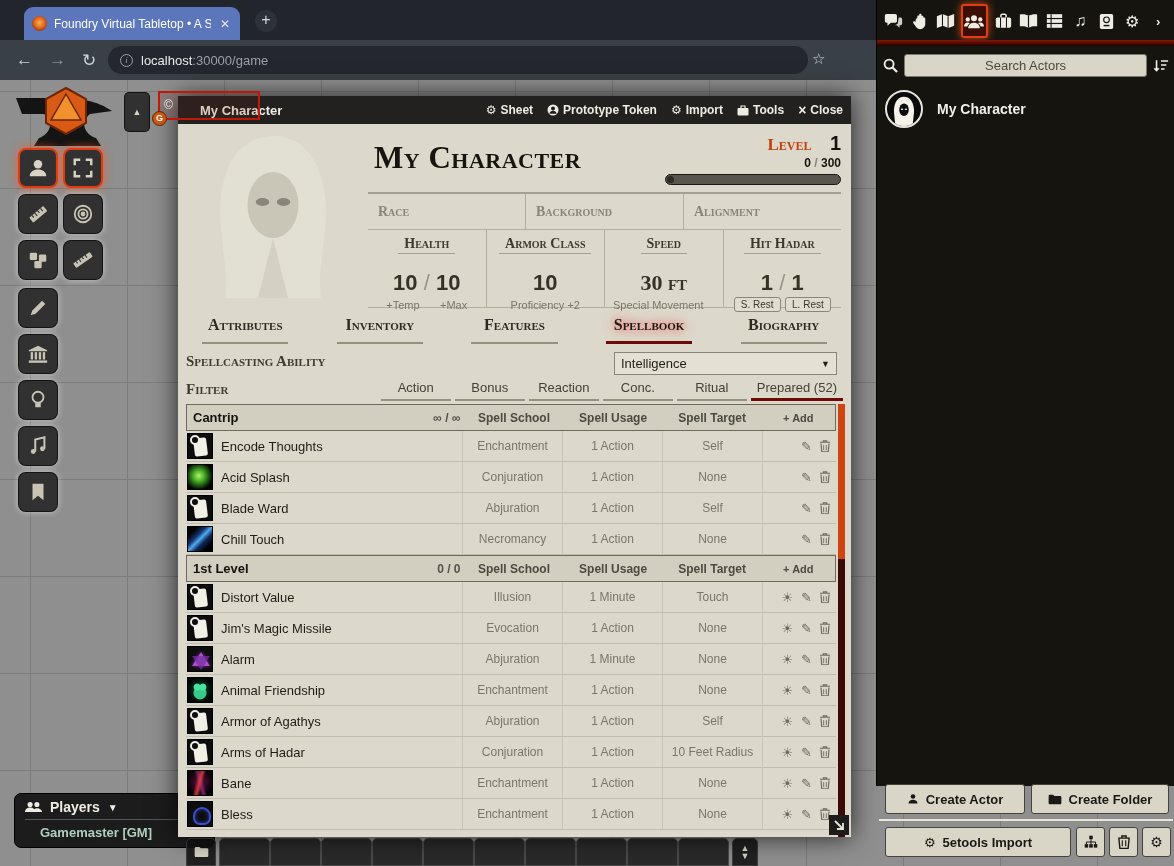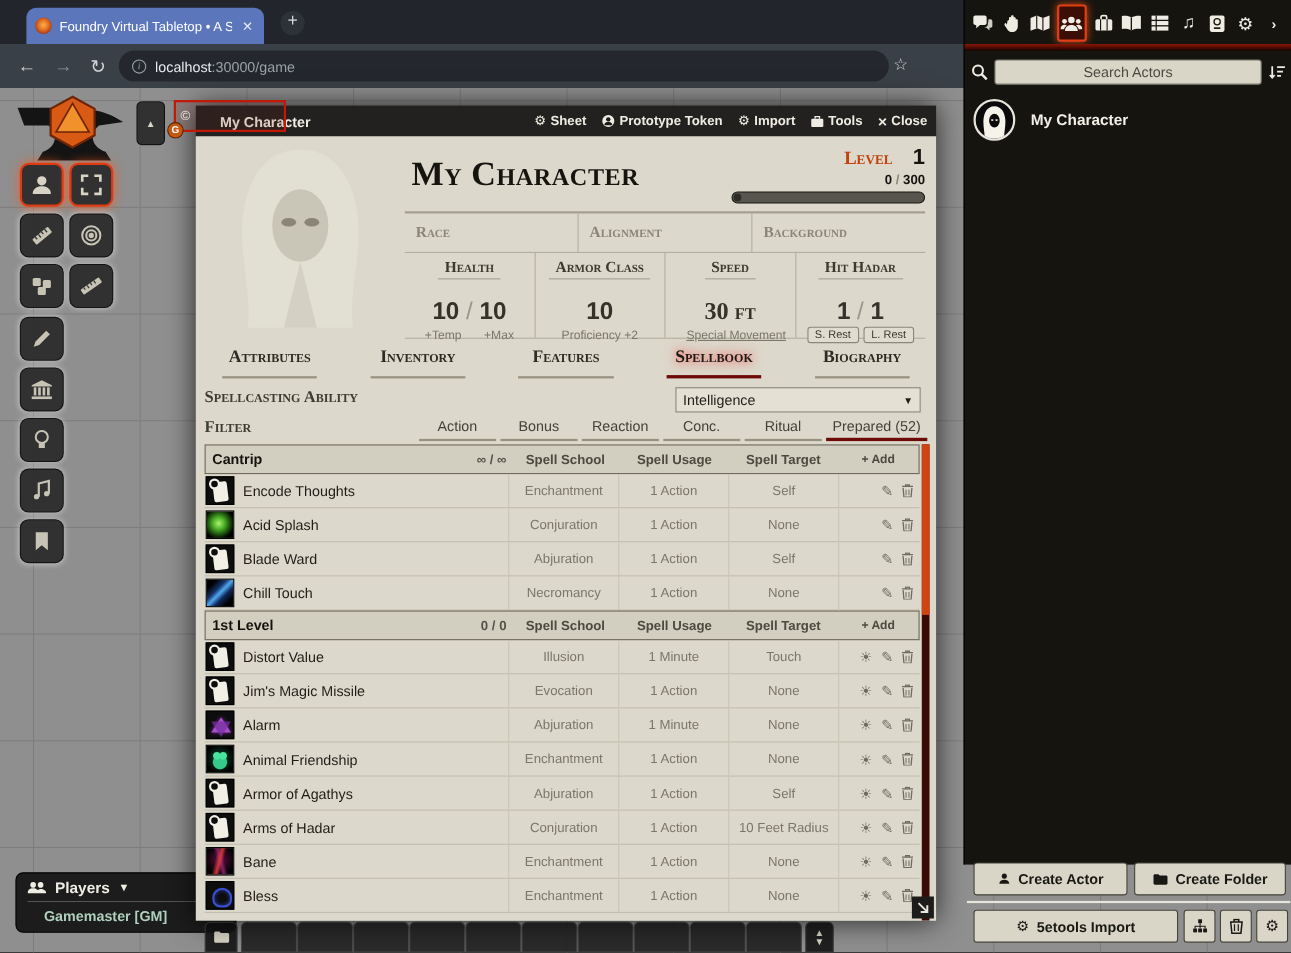--- a/index.html
+++ b/index.html
@@ -400,22 +400,22 @@
           <span id="level-value">1</span>
         </div>
         <div id="xp-row"><span>0</span> <span class="dim">/</span> <span>300</span></div>
         <div id="xp-bar">
             <span class="nub"></span>
           </div>
         <div id="head-rule"></div>
 
         <div id="details-row">
           <div class="detail-cell sc">Race</div>
+          <div class="detail-cell sc">Background</div>
           <div class="detail-cell sc">Alignment</div>
-          <div class="detail-cell sc">Background</div>
         </div>
 
         <div id="stats-row">
           <div class="stat-cell">
             <span class="stat-label sc">Health</span>
             <div class="stat-main"><span>10</span> <span class="slash">/</span> <span>10</span></div>
             <div class="stat-foot">
                 <span>+Temp</span>
                 <span>+Max</span>
               </div>
@@ -423,21 +423,21 @@
           <div class="stat-cell">
             <span class="stat-label sc">Armor Class</span>
             <div class="stat-main"><span>10</span></div>
             <div class="stat-foot" style="justify-content:center;">
                 <span>Proficiency +2</span>
               </div>
           </div>
           <div class="stat-cell">
             <span class="stat-label sc">Speed</span>
             <div class="stat-main sc"><span>30 ft</span></div>
-            <div class="stat-foot" style="justify-content:flex-end;text-decoration:underline;">
+            <div class="stat-foot" style="justify-content:flex-start;">
                 <span>Special Movement</span>
               </div>
           </div>
           <div class="stat-cell">
             <span class="stat-label sc">Hit Hadar</span>
             <div class="stat-main"><span>1</span> <span class="slash">/</span> <span>1</span></div>
             <div class="stat-foot" style="margin-top:1px;">
               <span class="rest-btn">S. Rest</span>
               <span class="rest-btn">L. Rest</span>
             </div>

